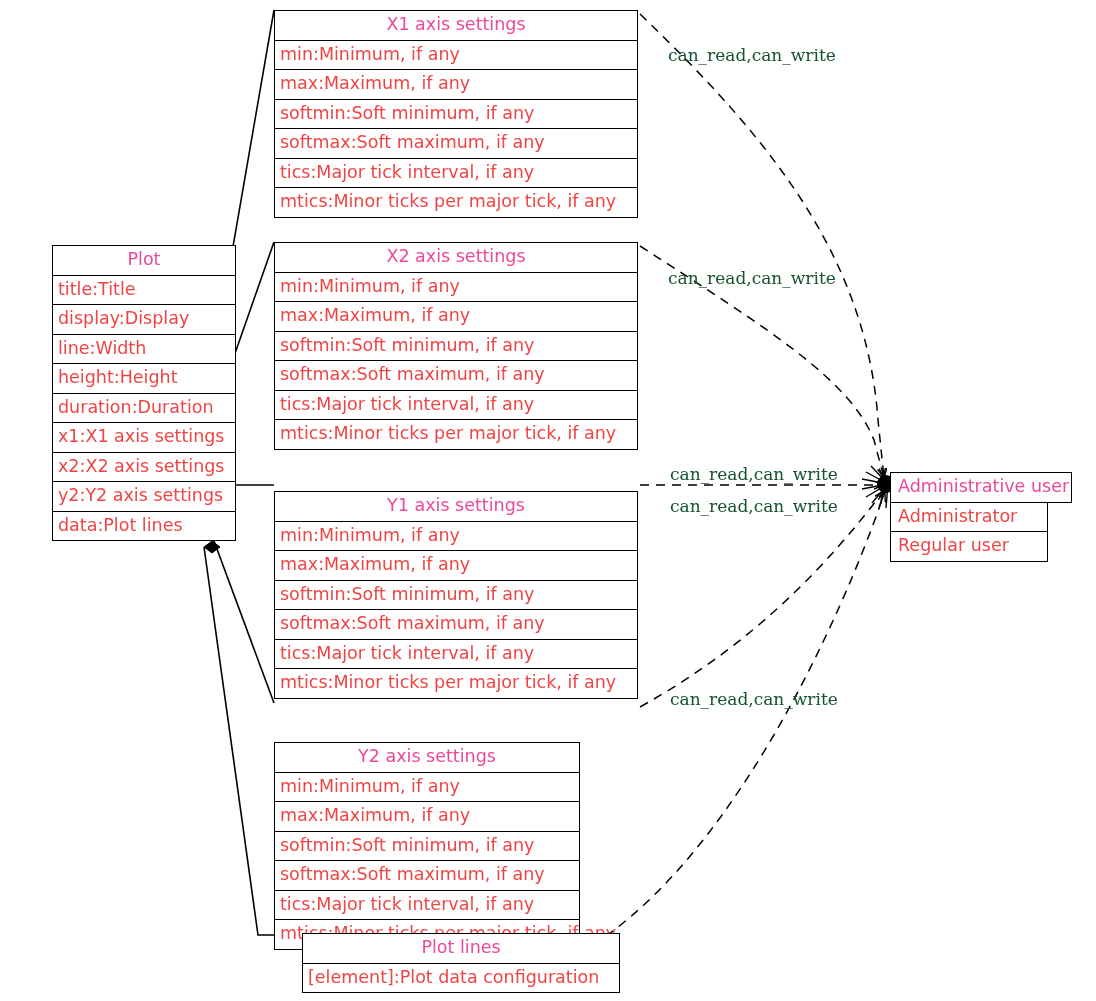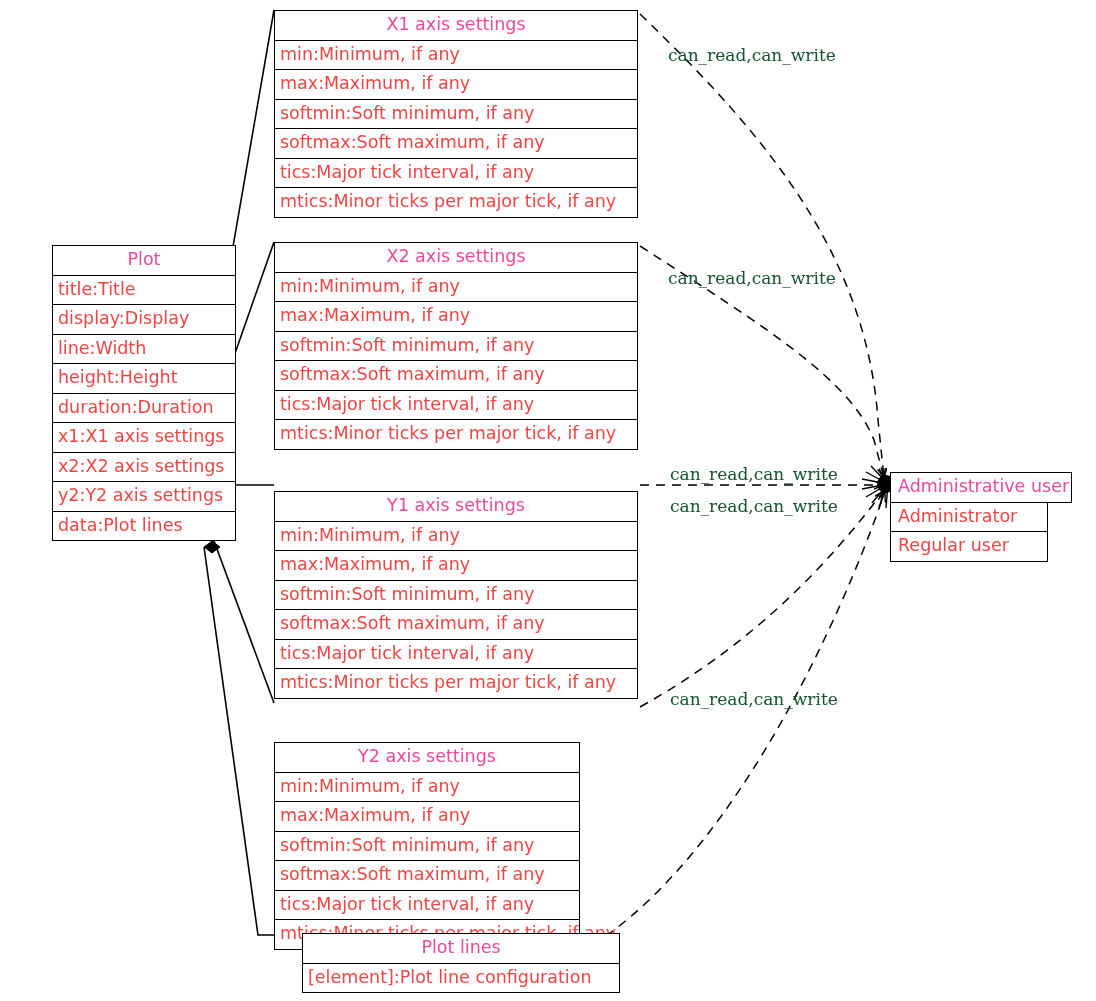--- a/index.html
+++ b/index.html
@@ -178,21 +178,21 @@
     <div class="uml-row">min:Minimum, if any</div>
     <div class="uml-row">max:Maximum, if any</div>
     <div class="uml-row">softmin:Soft minimum, if any</div>
     <div class="uml-row">softmax:Soft maximum, if any</div>
     <div class="uml-row">tics:Major tick interval, if any</div>
     <div class="uml-row last">mtics:Minor ticks per major tick, if any</div>
   </div>
 
   <div class="uml-box" id="box-plotlines" style="left:302px; top:933px; width:318px;">
     <div class="uml-title">Plot lines</div>
-    <div class="uml-row last">[element]:Plot line configuration</div>
+    <div class="uml-row last">[element]:Plot data configuration</div>
   </div>
 
   <div id="box-adminuser" style="position:absolute; left:890px; top:472px;">
     <div class="uml-title">Administrative user</div>
     <div class="uml-row">Administrator</div>
     <div class="uml-row">Regular user</div>
   </div>
 
   <div class="edge-label" style="left:668px; top:47px;">can_read,can_write</div>
 

